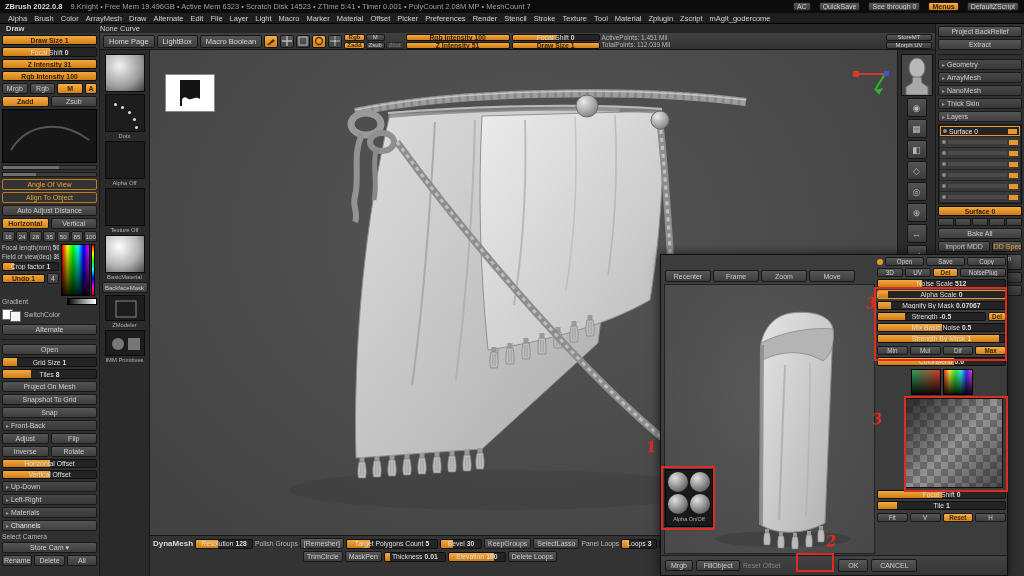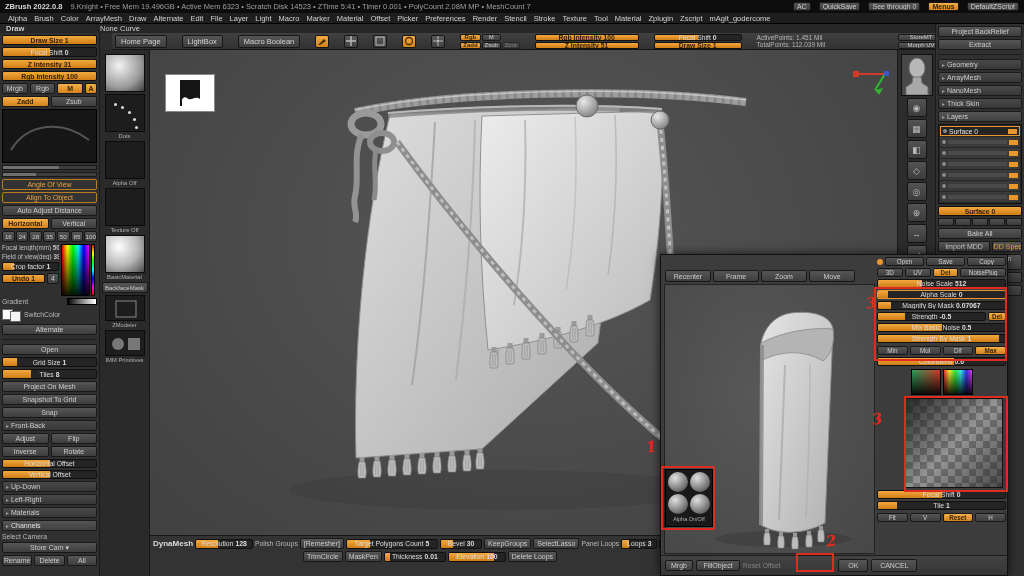--- a/index.html
+++ b/index.html
@@ -6,21 +6,21 @@
 html,body{width:1024px;height:576px;overflow:hidden;background:#2d2d2d;color:#c8c8c8;font-size:8px;position:relative;}
 
 .titlebar{position:absolute;left:0;top:0;width:1024px;height:13px;background:#0c0c0c;display:flex;align-items:center;gap:8px;padding:0 5px;color:#9f9f9f;font-size:7.5px;z-index:3;}
 .titlebar .app{color:#d8d8d8;font-weight:bold;}
 .titlebar .spacer{flex:1;}
 .menubar{position:absolute;left:0;top:13px;width:1024px;height:11px;background:#1e1e1e;border-bottom:1px solid #000;display:flex;align-items:center;gap:1px;padding:0 5px;font-size:7.5px;color:#d2d2d2;z-index:3;}
 .menubar .mi{padding:0 3px;}
 .subrow{position:absolute;left:0;top:24px;width:935px;height:9px;background:#262626;display:flex;align-items:center;font-size:7.5px;color:#cfcfcf;z-index:2;}
 .subrow .pt{width:100px;padding-left:6px;font-weight:bold;}
 
-.toolbar{position:absolute;left:112px;top:33px;width:835px;height:17px;background:linear-gradient(#404040,#323232);border-bottom:1px solid #141414;display:flex;align-items:center;gap:15px;padding:8px 3px;z-index:2;}
+.toolbar{position:absolute;left:100px;top:33px;width:835px;height:17px;background:linear-gradient(#404040,#323232);border-bottom:1px solid #141414;display:flex;align-items:center;gap:2px;padding:8px 3px;z-index:2;}
 .tab{height:13px;padding:0 5px;background:linear-gradient(#555,#3d3d3d);border:1px solid #161616;border-radius:2px;display:flex;align-items:center;font-size:7.5px;color:#d5d5d5;white-space:nowrap;}
 .icosq{width:14px;height:13px;background:linear-gradient(#5a5a5a,#404040);border:1px solid #161616;border-radius:2px;display:flex;align-items:center;justify-content:center;}
 .icosq.on{background:linear-gradient(#f3ab42,#d4821c);}
 .mgrid{display:grid;grid-template-columns:auto auto auto;gap:1px;}
 .mgrid .btn{height:7px;font-size:6px;padding:0 2px;}
 .slstack{display:flex;flex-direction:column;gap:1px;}
 .pts{font-size:6.5px;line-height:7px;color:#b5b5b5;white-space:nowrap;}
 
 .btn{height:11px;background:linear-gradient(#565656,#3d3d3d);border:1px solid #181818;border-radius:2px;color:#cdcdcd;display:flex;align-items:center;justify-content:center;font-size:7px;padding:0 3px;white-space:nowrap;overflow:hidden;}
 .btn.on{background:linear-gradient(#f4b04a,#d4821c);color:#3a2605;font-weight:bold;}

